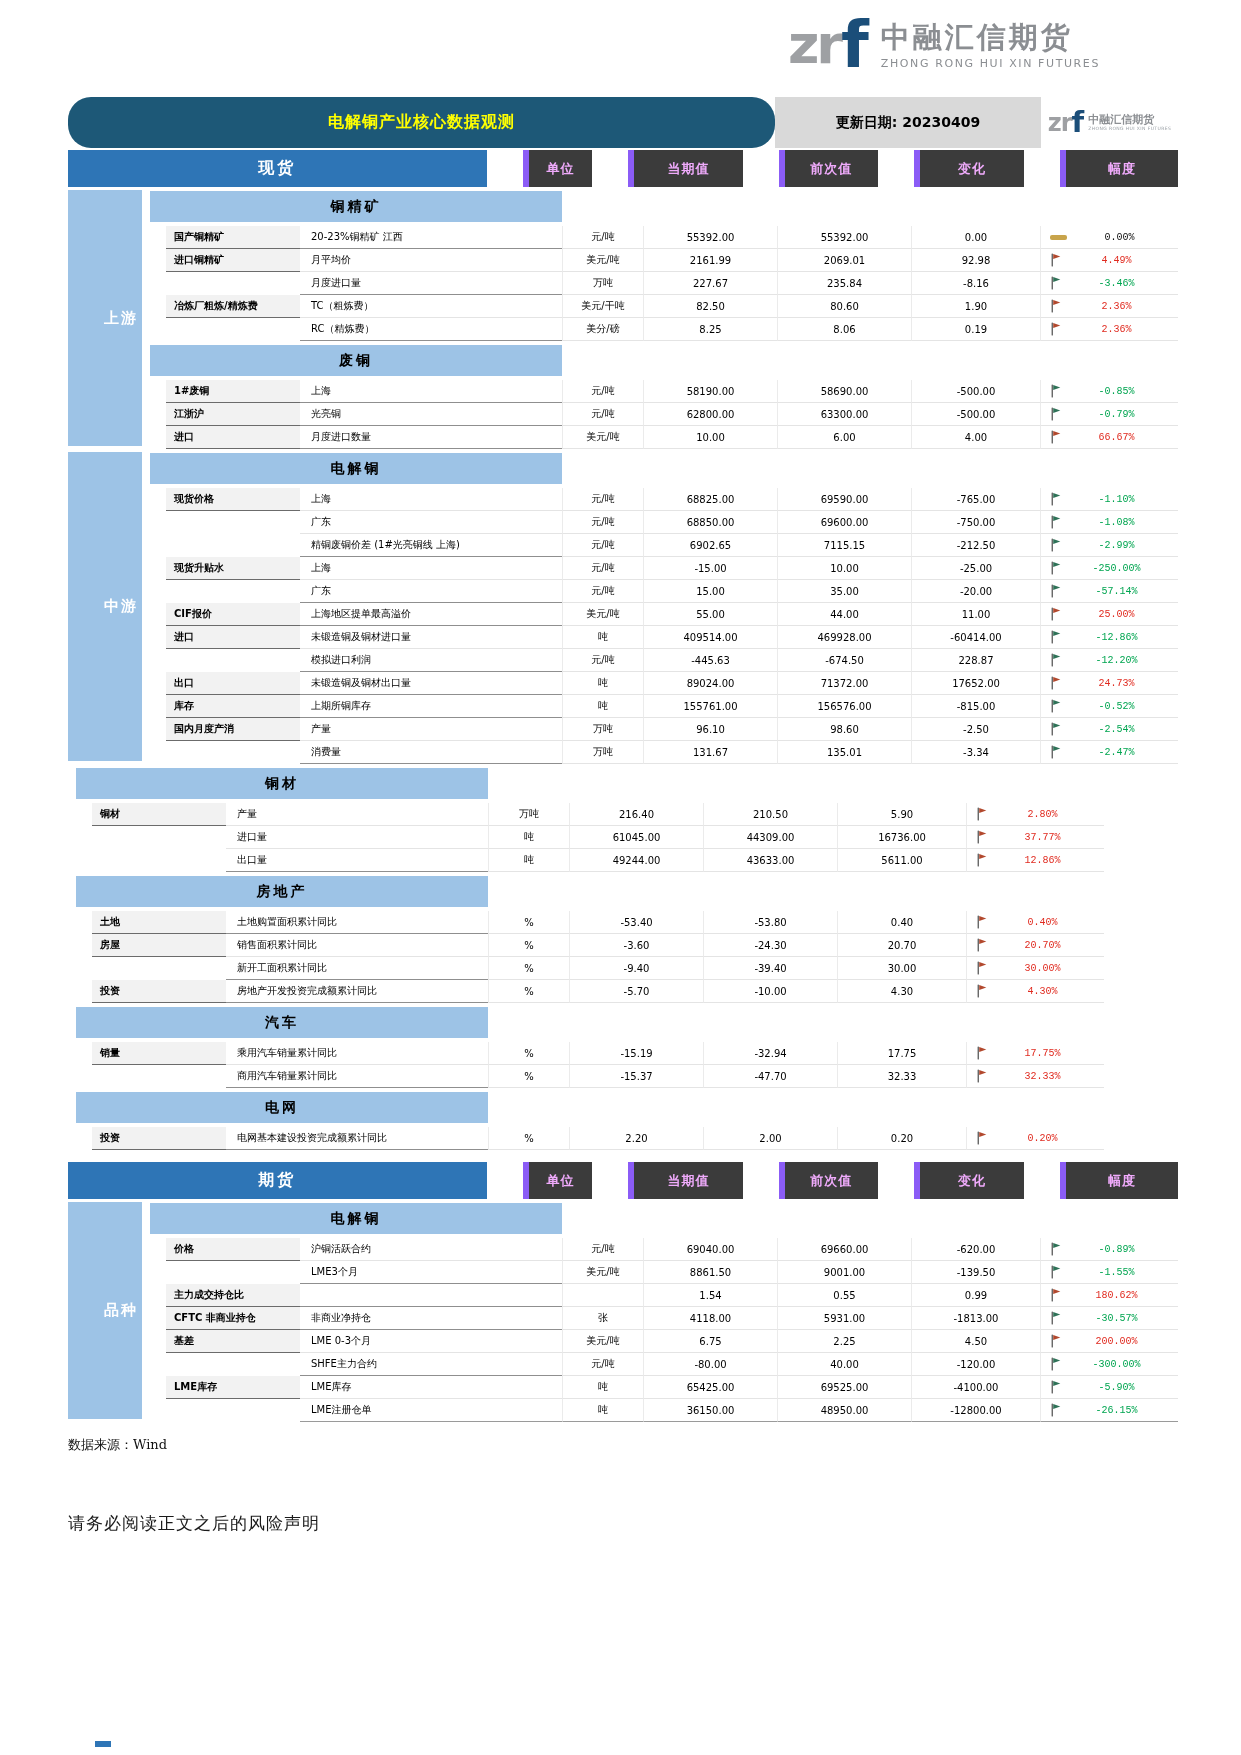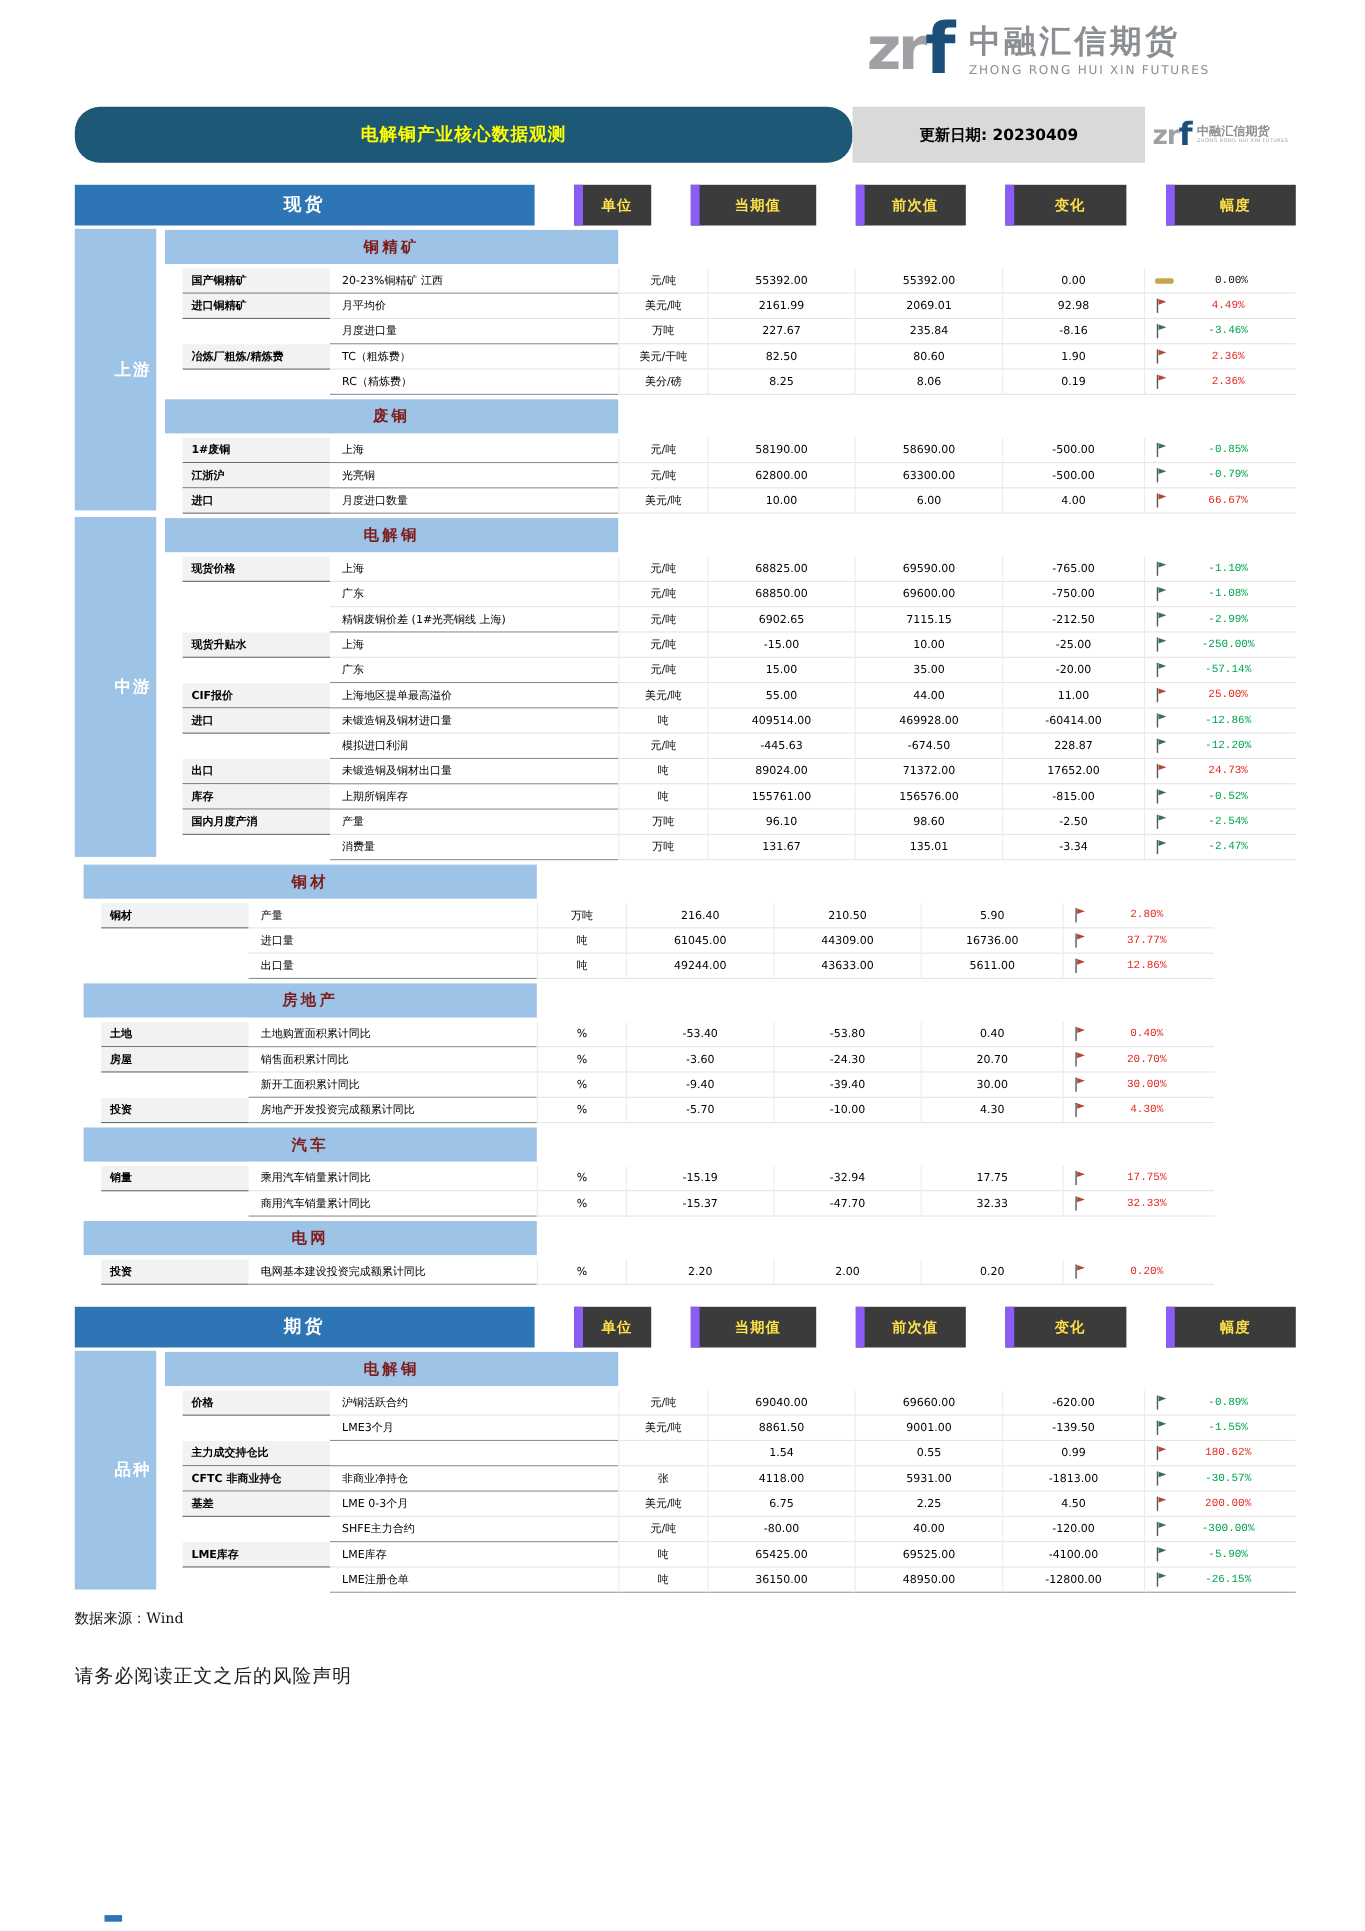--- a/index.html
+++ b/index.html
@@ -30,35 +30,35 @@
     display:flex; align-items:center; justify-content:center; }
   .title-logo { flex:1; background:#fff; display:flex; align-items:center; justify-content:center; }
   .mini-logo { display:flex; align-items:center; }
   .mini-zr { font-weight:bold; font-size:24px; color:var(--logo-gray); letter-spacing:-1px; line-height:1; }
   .mini-f  { font-weight:bold; font-size:29px; color:var(--logo-blue); line-height:0.75; }
   .mini-text { margin-left:4px; }
   .mini-cn { font-size:11px; font-weight:bold; color:#8c8f93; line-height:1.1; }
   .mini-en { font-size:4.5px; color:#9aa0a6; letter-spacing:0.4px; }
 
   
-  .table-head { display:flex; height:37px; margin-top:20px;gap:36px; }
+  .table-head { display:flex; height:37px; margin-top:2px;gap:36px; }
   .head-label { width:494px; background:var(--header-bar); color:#fff; font-weight:bold; font-size:16px;
     display:flex; align-items:center; justify-content:center; letter-spacing:3px; }
-  .head-col { background:var(--column-header); color:#fde047; font-weight:bold; font-size:13px;
-    display:flex; align-items:center; justify-content:center; border-left:8px solid #8b5cf6; letter-spacing:1px; }
+  .head-col { background:var(--column-header); color:#f0abfc; font-weight:bold; font-size:13px;
+    display:flex; align-items:center; justify-content:center; border-left:6px solid #8b5cf6; letter-spacing:1px; }
   .hc-unit{width:81px} .hc-current{width:134px} .hc-previous{width:116px} .hc-change{width:129px} .hc-amplitude{width:138px}
 
   
   .group { display:flex; }
   .rail { width:74px; background:var(--section-bar); margin:3px 0;
     display:flex; align-items:center; justify-content:center;
     color:#fff; font-weight:bold; font-size:15px; letter-spacing:2px;padding-left:32px; }
   .group-content { width:1028px; margin-left:8px; }
 
-  .section-bar { width:412px; height:31px; margin:4px 0; background:var(--section-bar); color:#7f1d1d;
+  .section-bar { width:412px; height:31px; margin:4px 0; background:var(--section-bar); color:#000000;
     font-weight:bold; font-size:14px; display:flex; align-items:center; justify-content:center; letter-spacing:3px; }
 
   
   .row { display:grid; grid-template-columns:150px 262px 81px 134px 134px 129px 138px; height:23px; font-size:10px; }
   .c { display:flex; align-items:center; border-bottom:1px solid #e4e4e4; min-width:0; }
   .cell-label { border-bottom:none; padding-left:16px; }
   .label-box { width:134px; height:100%; background:#F2F2F2; border-bottom:1px solid #6b6b6b;
     display:flex; align-items:center; padding-left:8px; font-weight:bold; white-space:nowrap; overflow:hidden; }
   .cell-desc { padding-left:11px; white-space:nowrap; overflow:hidden; }
   .cell-unit, .cell-num { justify-content:center; border-left:1px solid #ebebeb; }

